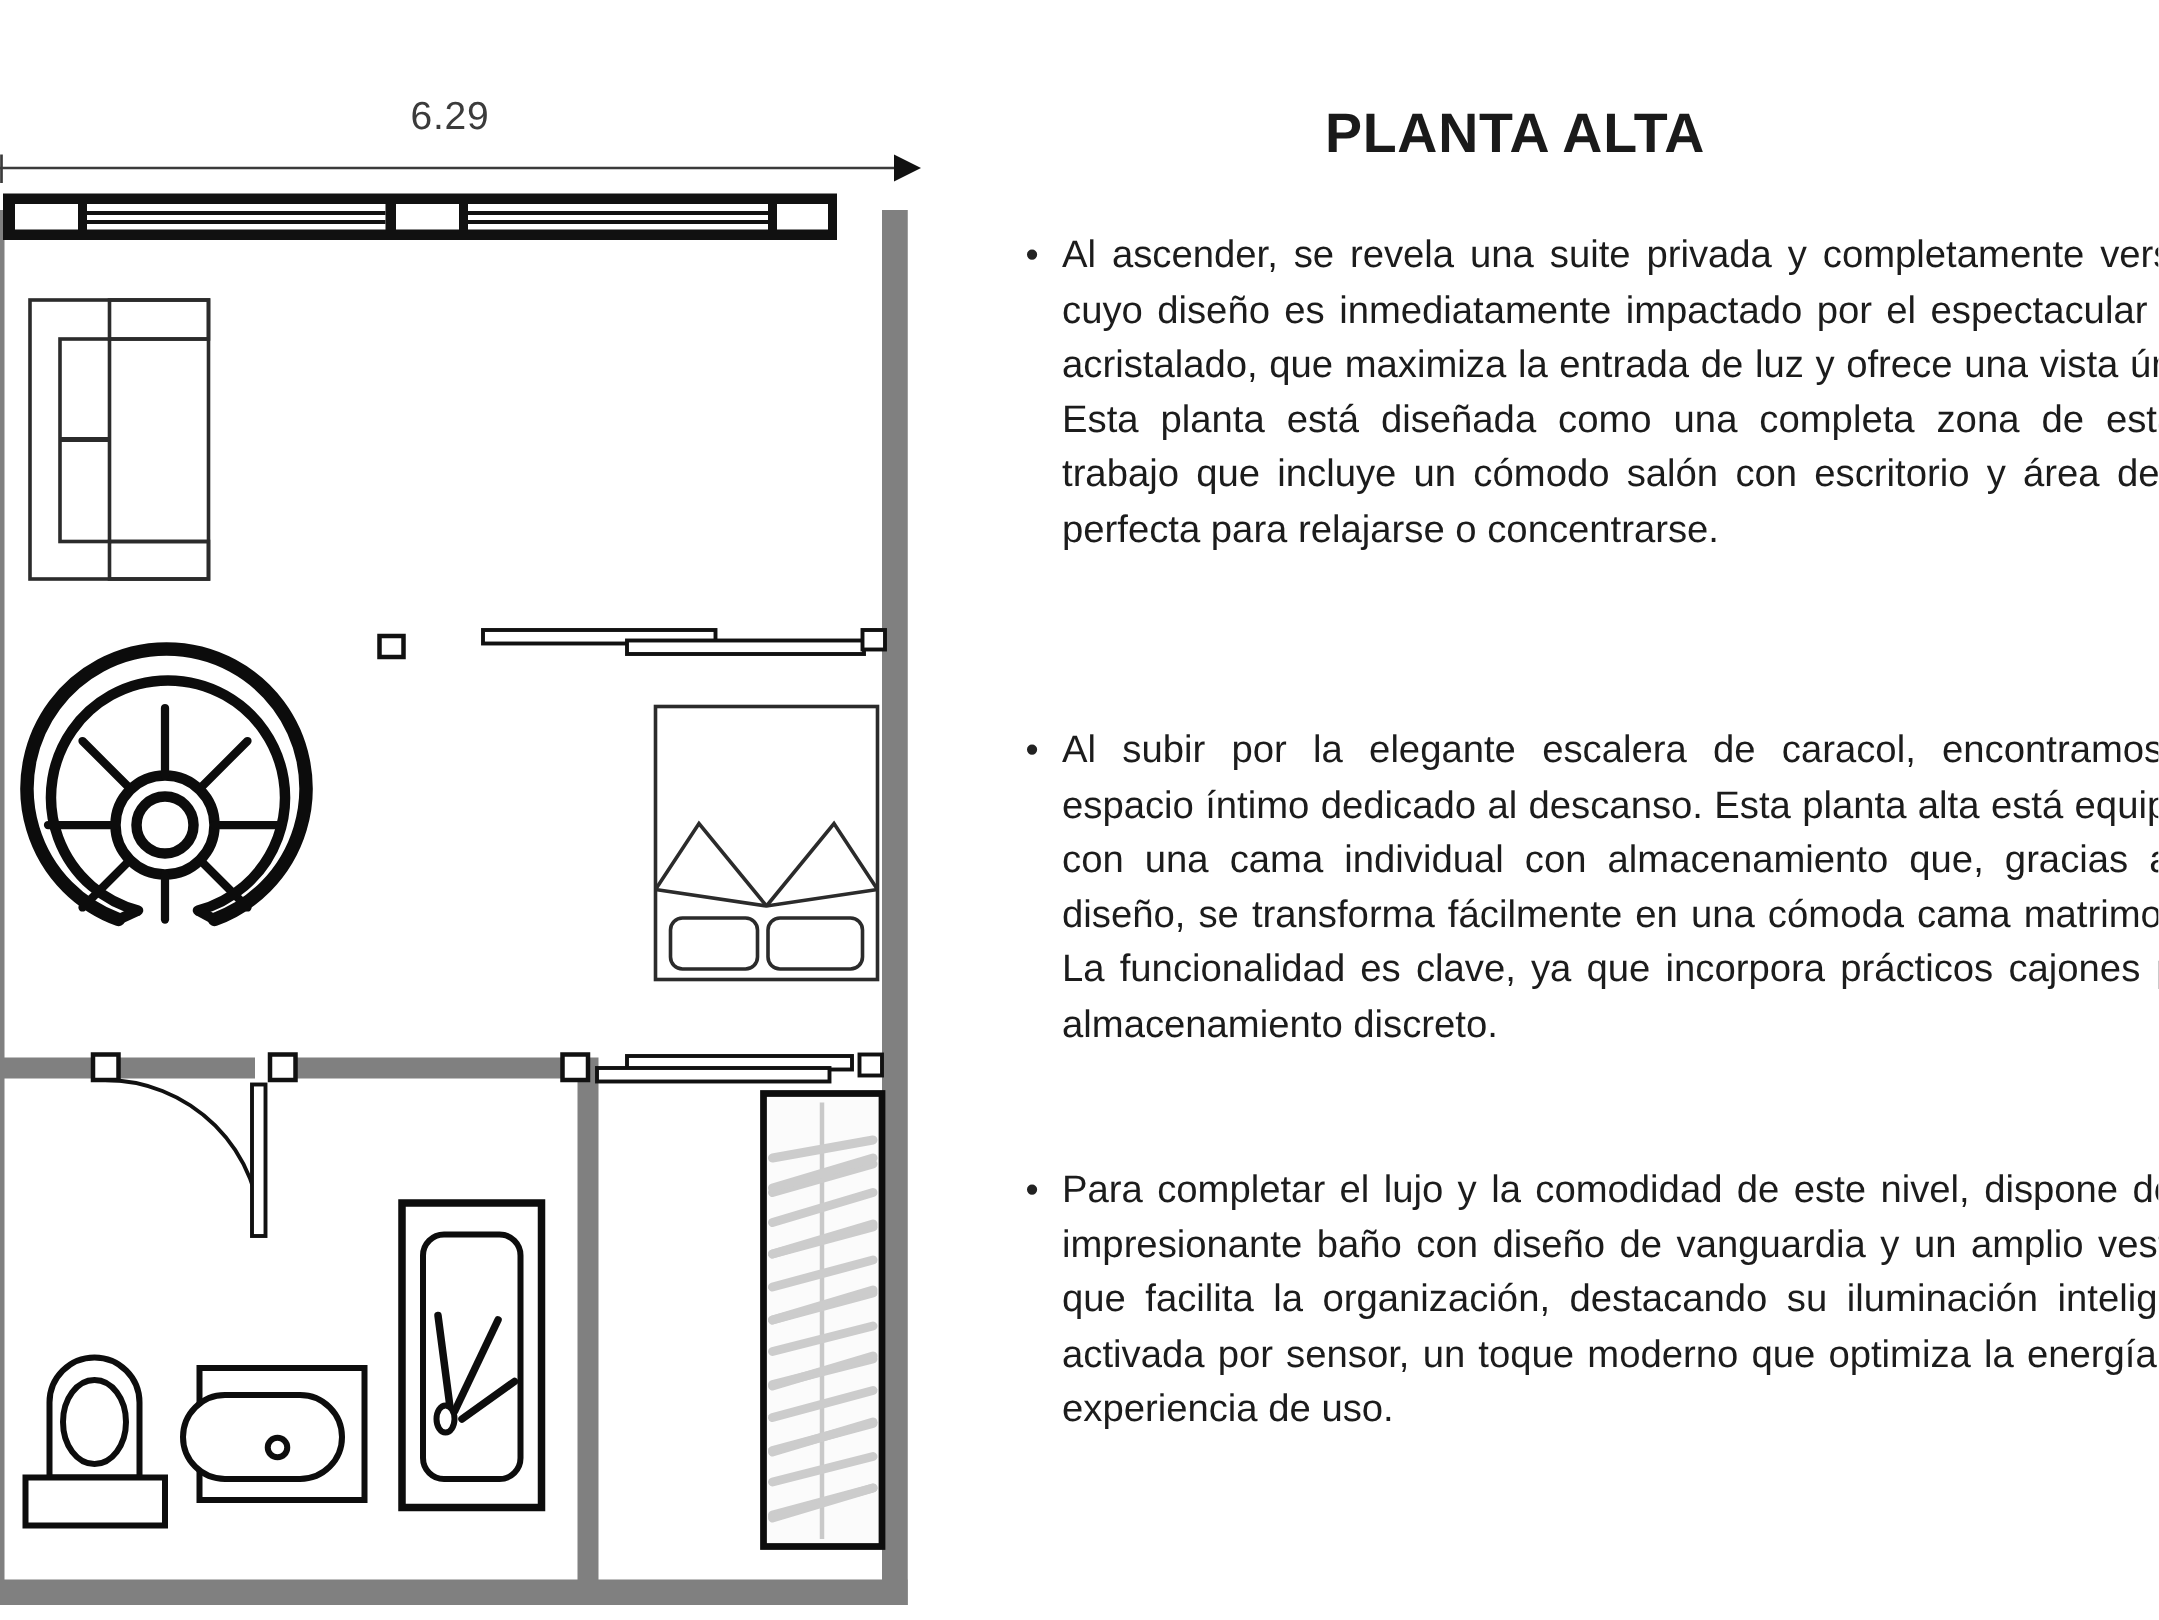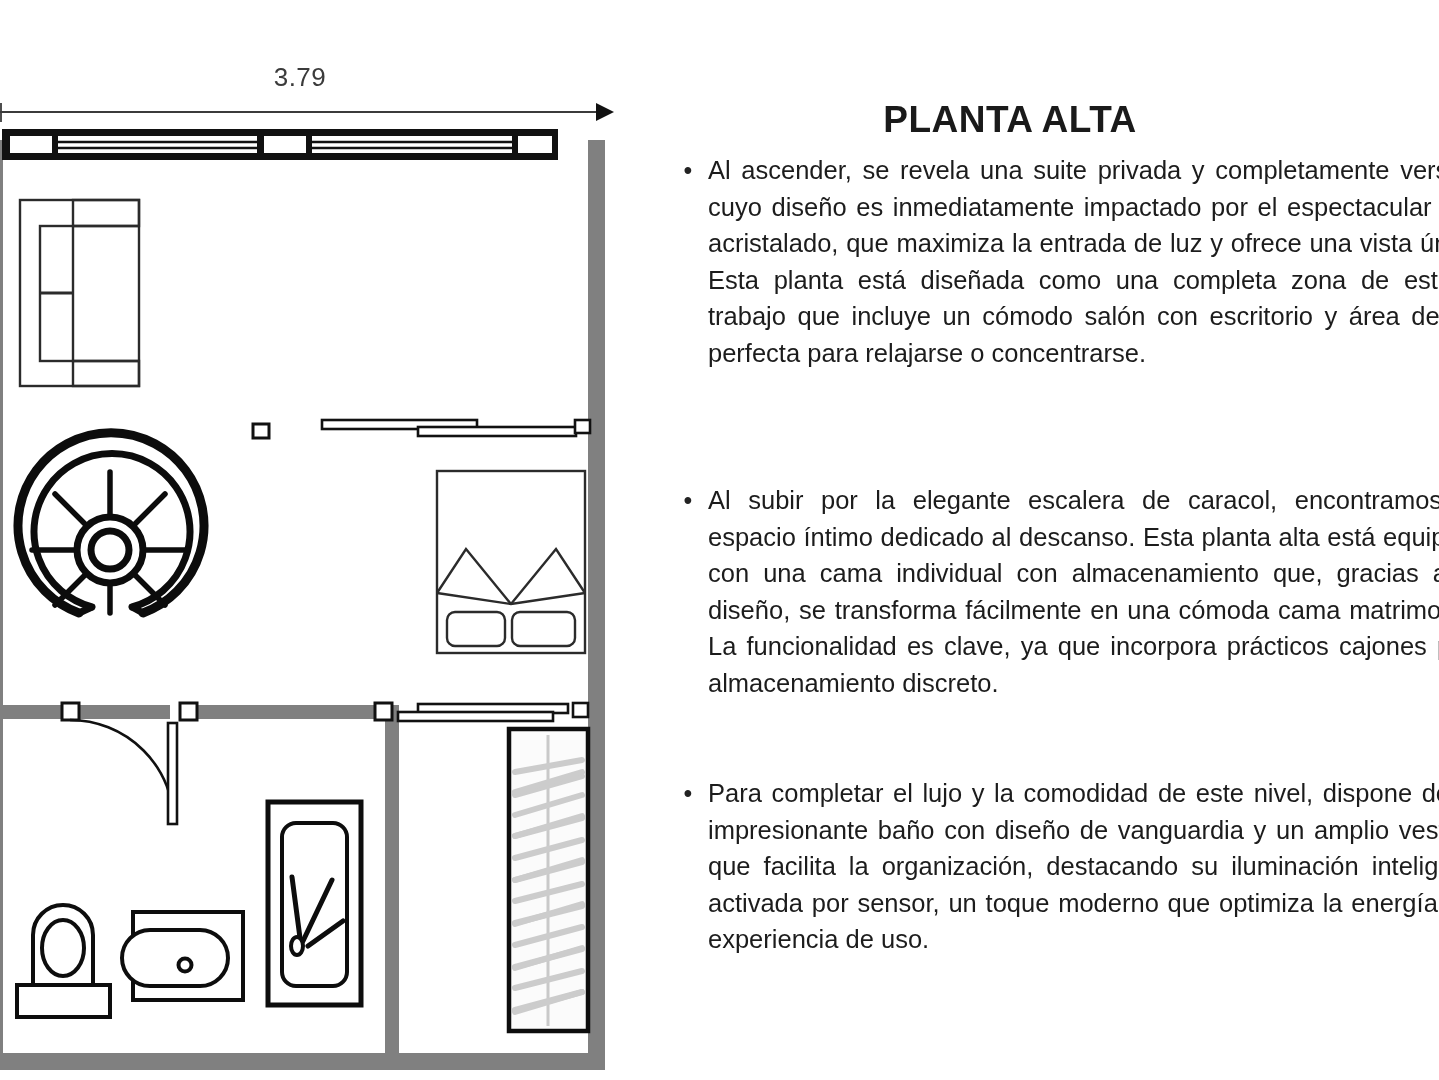--- a/index.html
+++ b/index.html
@@ -47,21 +47,20 @@
   #doc-title {
     position: absolute;
     left: 0; top: 68px;
     width: 700px;
     text-align: center;
     font-size: 37px;
     font-weight: bold;
     color: #1a1a1a;
     letter-spacing: 0.5px;
     font-family: "Liberation Sans", sans-serif;
-    margin-top: 31px;
   }
   .bullet-block {
     position: absolute;
     left: 8px;
     width: 820px;
     display: flex;
     align-items: flex-start;
   }
   .bullet-dot {
     flex: 0 0 auto;
@@ -86,21 +85,21 @@
   #para-1 { top: 482px; }
   #para-2 { top: 775px; }
 </style>
 </head>
 <body>
 
 <div id="root">
 
   <div id="plan-panel">
 
-    <div class="dim-label">3.79</div>
+    <div class="dim-label">6.29</div>
 
     <svg id="plan-svg" width="660" height="1080" viewBox="0 0 660 1080">
 
       <g>
         <line x1="0" y1="112" x2="596" y2="112" stroke="#3b3b3b" stroke-width="1.8"></line>
         <line x1="1" y1="103" x2="1" y2="122" stroke="#3b3b3b" stroke-width="1.8"></line>
         <polygon points="596,103 614,112 596,121" fill="#111111"></polygon>
       </g>
 
       <g>

